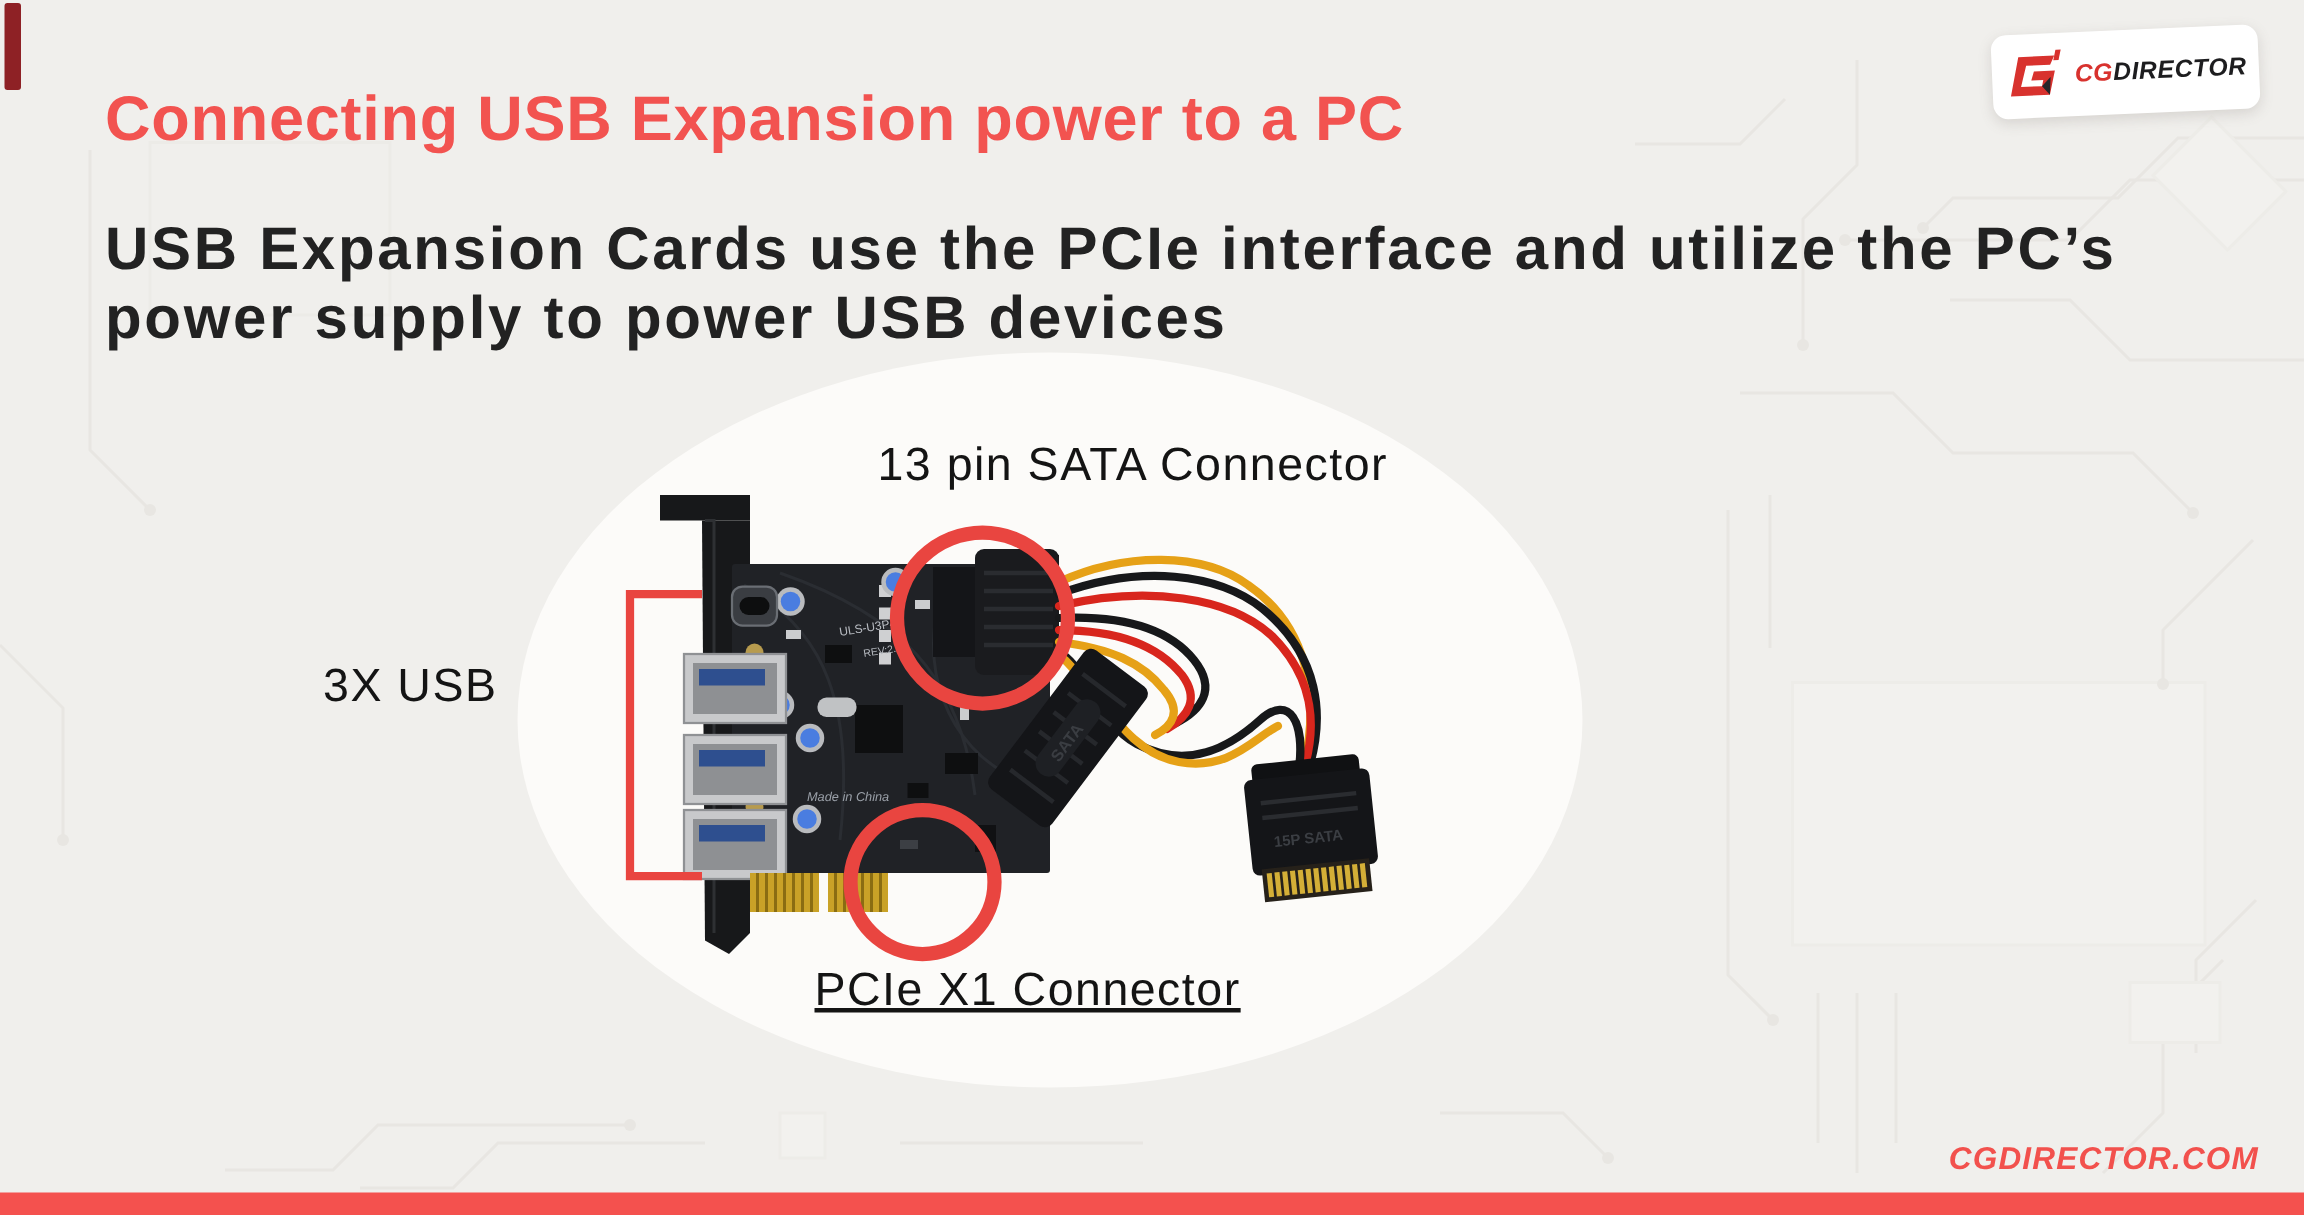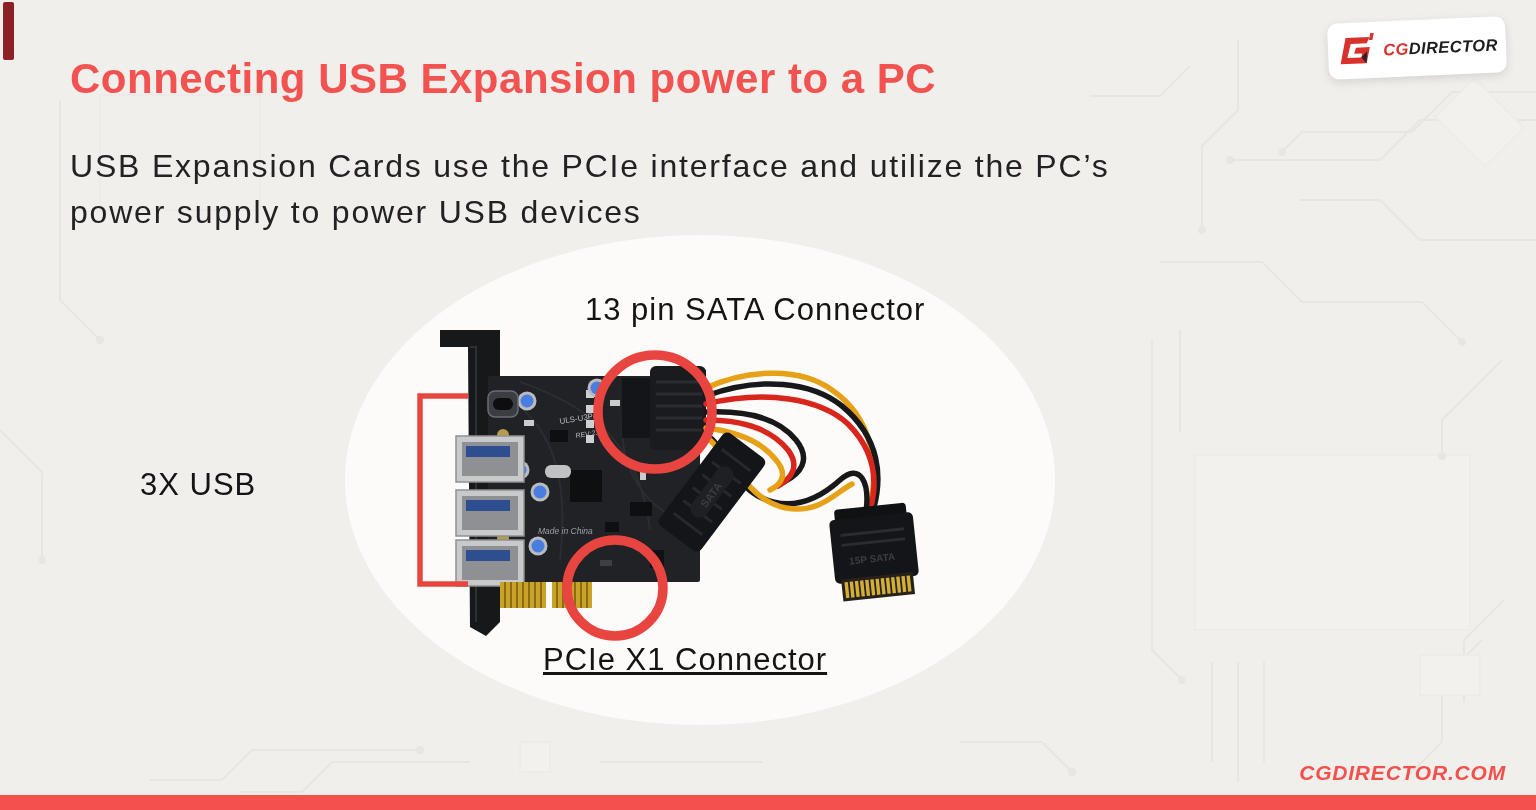--- a/index.html
+++ b/index.html
@@ -15,37 +15,37 @@
     position:absolute; left:3px; top:2px; width:11px; height:58px;
     background:#8e2125; border-radius:2px; z-index:5;
   }
   .title {
     position:absolute; left:70px; top:55px; z-index:4;
     font-size:42px; font-weight:bold; letter-spacing:0.5px;
     color:#f25350;
   }
   .subtitle {
     position:absolute; left:70px; top:143px; z-index:4;
-    font-size:32px; font-weight:400; letter-spacing:1.8px;
+    font-size:40px; font-weight:700; letter-spacing:1.8px;
     line-height:46px; color:#222;
   }
   .logo-card {
     position:absolute; left:1328px; top:20px; width:178px; height:56px; z-index:6;
     background:#ffffff; border-radius:10px;
     transform:rotate(-2.5deg);
     box-shadow:0 3px 9px rgba(110,100,95,0.20);
     display:flex; align-items:center; justify-content:center; gap:7px;
   }
   .logo-text { font-style:italic; font-weight:bold; font-size:16.5px; letter-spacing:0.4px; white-space:nowrap; }
   .logo-text .cg { color:#d8322e; }
   .logo-text .director { color:#1d1d1f; }
   .figure-wrap { position:absolute; left:400px; top:270px; width:570px; height:440px; z-index:3; }
   .fig-label { position:absolute; z-index:4; font-size:31px; letter-spacing:1px; color:#141414; }
   .label-sata  { left:585px; top:292px; }
-  .label-usb   { left:140px; top:463px; width:267px; text-align:left; line-height:43px; }
+  .label-usb   { left:140px; top:435px; width:267px; text-align:center; line-height:43px; }
   .label-pcie  { left:543px; top:642px;text-decoration:underline; }
   .footer-url {
     position:absolute; right:30px; top:761px; z-index:6;
     font-size:21px; font-weight:bold; letter-spacing:0.8px; color:#f2514d;font-style:italic;
   }
   .footer-bar {
     position:absolute; left:0; bottom:0; width:1536px; height:15px;
     background:#f4514e; z-index:6;
   }
 </style>

